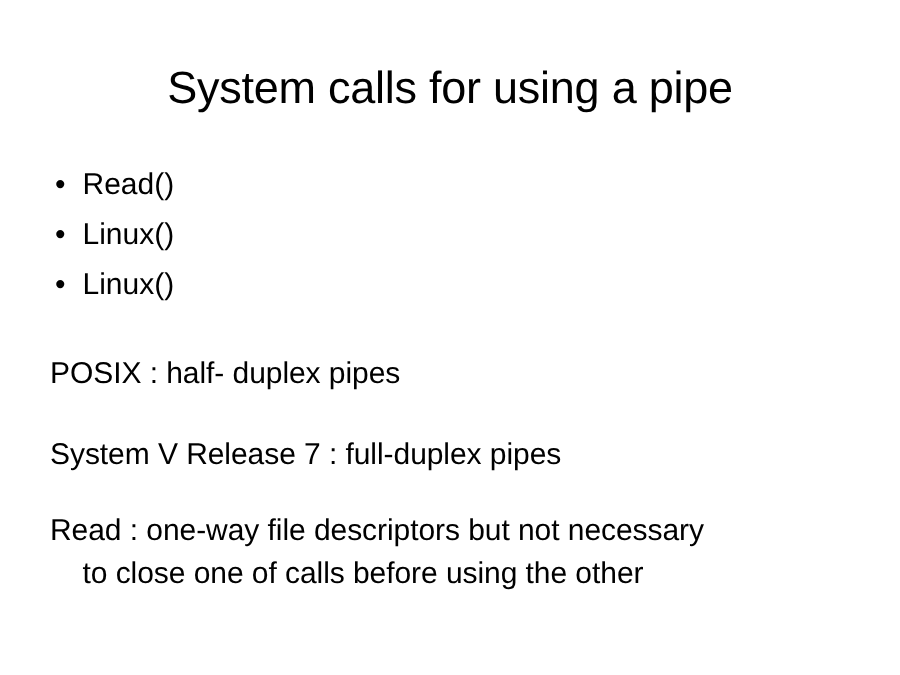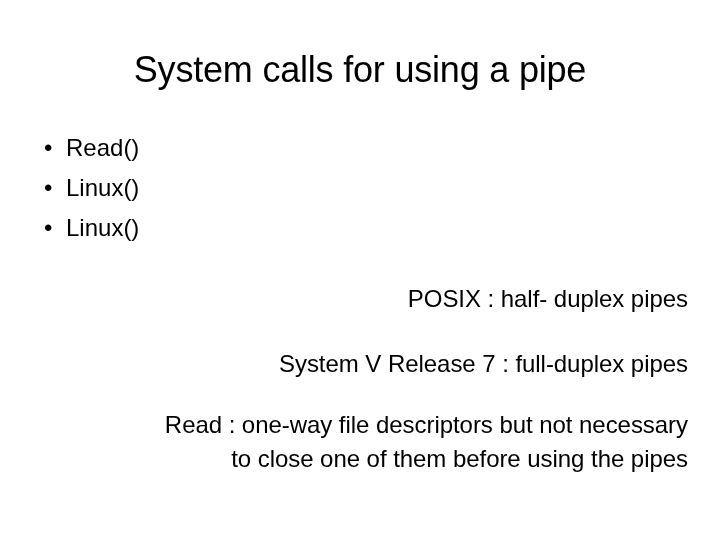--- a/index.html
+++ b/index.html
@@ -65,21 +65,20 @@
     position: absolute;
     left: 4px;
     top: 0;
     font-size: 24px;
     line-height: 40px;
   }
 
   
   .para-block {
     margin-top: 30px;
-    text-align: right;
   }
   .para {
     font-size: 24px;
     line-height: 41px;
     letter-spacing: -0.05px;
   }
   .para-wrap {
     line-height: 34px;
     padding-left: 0;
     text-indent: 0;
@@ -116,20 +115,20 @@
     </ul>
 
     <div class="para-block">
 
       <p class="para">POSIX : half- duplex pipes</p>
 
       <p class="para">System V Release 7 : full-duplex pipes</p>
 
       <p class="para para-wrap">
         <span class="wrap-line">Read : one-way file descriptors but not necessary</span>
-        <span class="wrap-line indent">to close one of them before using the pipes</span>
+        <span class="wrap-line indent">to close one of calls before using the other</span>
       </p>
 
     </div>
 
   </div>
 
 </div>
 
 </body></html>

